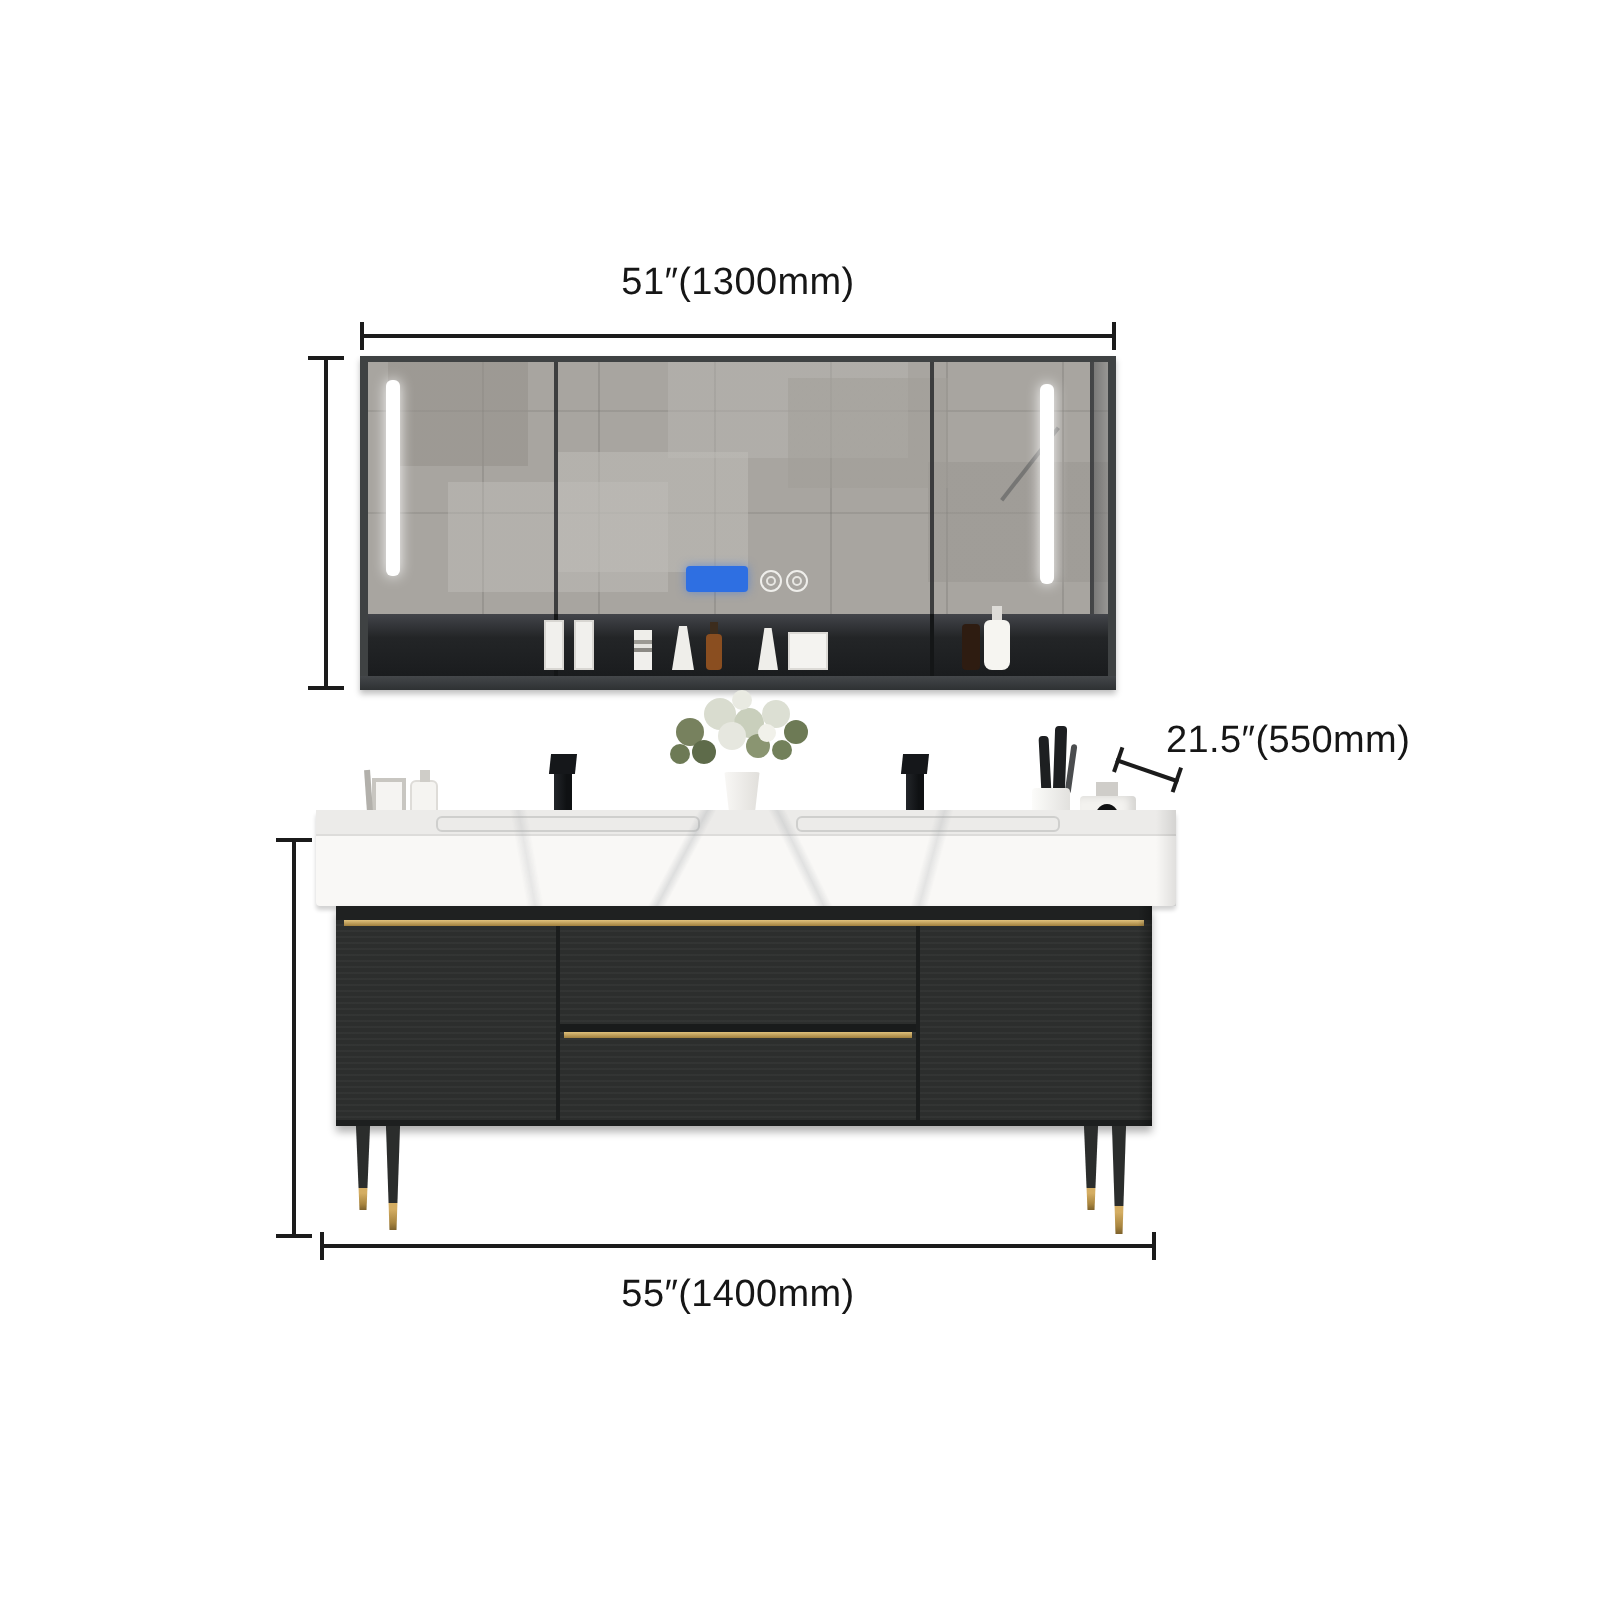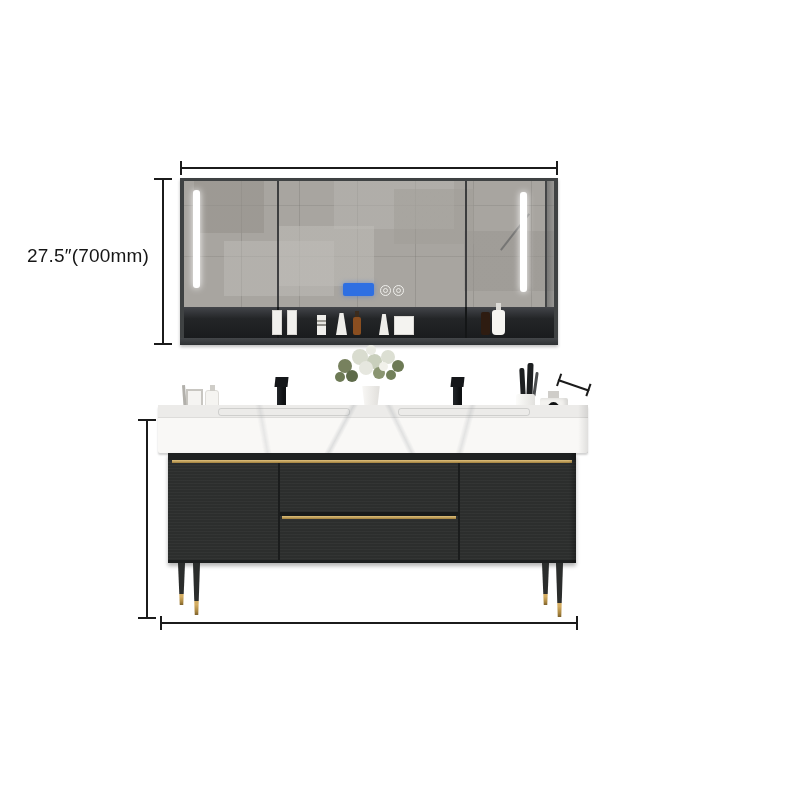--- a/index.html
+++ b/index.html
@@ -184,24 +184,26 @@
     <div class="gold" style="left:114px;width:174px;top:63px;height:3px"></div>
     <div class="cab-bottom"></div>
     <div class="cab-side"></div>
   </div>
 
   <div class="leg" style="left:176px;top:563px;width:11px;height:42px"></div>
   <div class="leg" style="left:191px;top:563px;width:11px;height:52px"></div>
   <div class="leg" style="left:540px;top:563px;width:11px;height:42px"></div>
   <div class="leg" style="left:554px;top:563px;width:11px;height:54px"></div>
 
+  <div class="dim-label" style="left:180px;top:131px;width:378px">51″(1300mm)</div>
   <div class="dim-h" style="left:180px;top:167px;width:378px"></div>
 
-  <div class="dim-label" style="left:22px;top:245px;width:132px">27.5″(700mm)</div>
   <div class="dim-v" style="left:162px;top:178px;height:167px"></div>
 
+  <div class="dim-label" style="left:583px;top:360px">21.5″(550mm)</div>
   <div class="dim-d" style="left:558px;top:379px;width:33px"></div>
 
   <div class="dim-v" style="left:146px;top:419px;height:200px"></div>
 
   <div class="dim-h" style="left:160px;top:622px;width:418px"></div>
+  <div class="dim-label" style="left:160px;top:637px;width:418px">55″(1400mm)</div>
 
 </div>
 
 </body></html>

